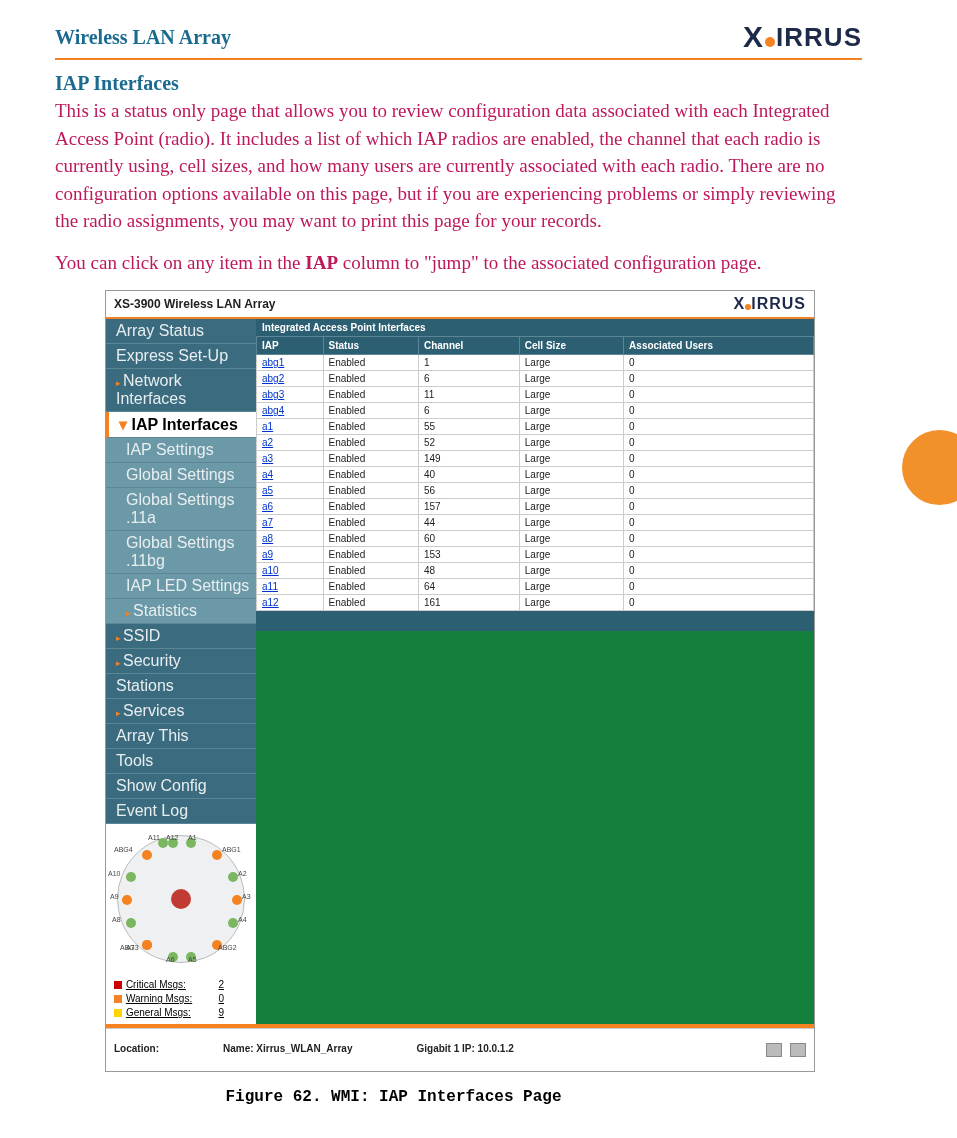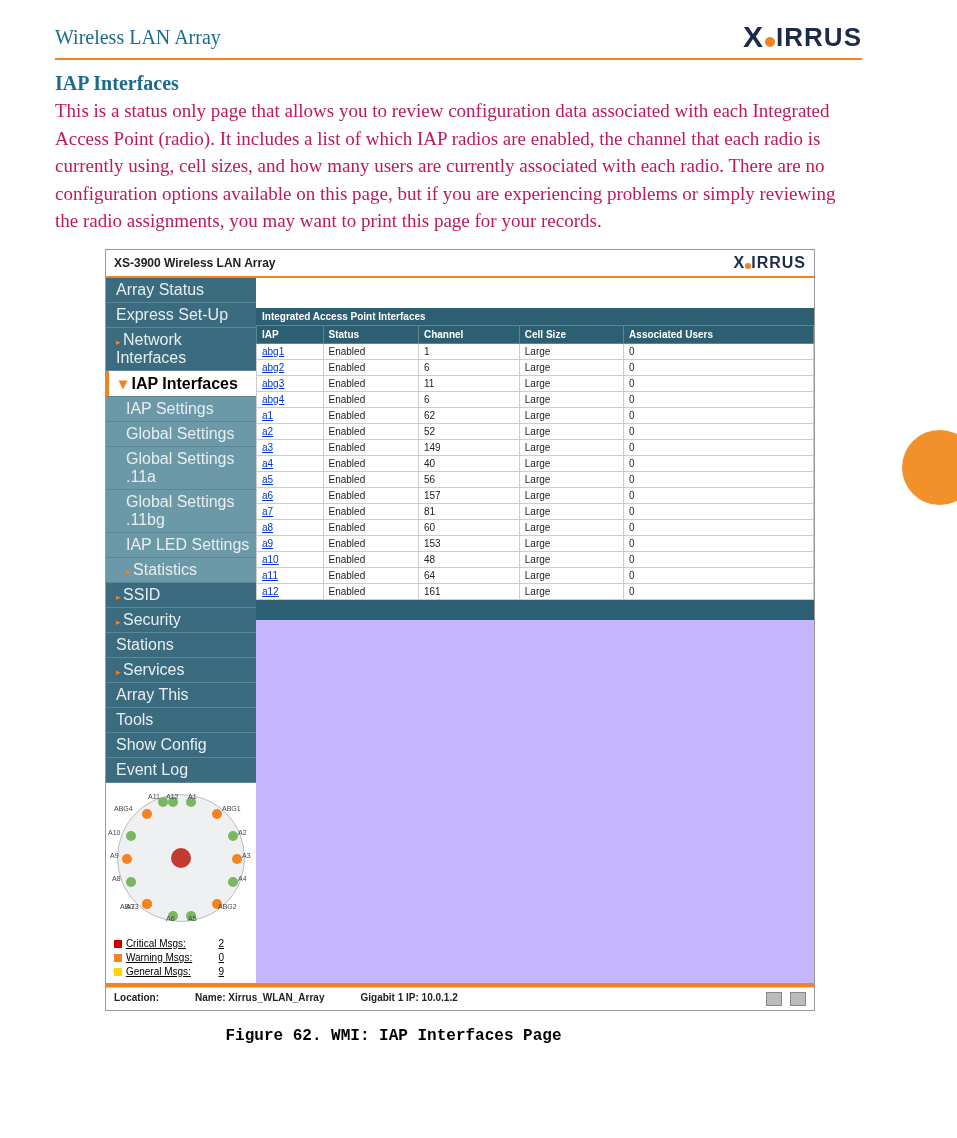--- a/index.html
+++ b/index.html
@@ -9,21 +9,21 @@
     background: #fff;
     font-family: Georgia, 'Times New Roman', serif;
     color: #000;
     position: relative;
     overflow: hidden;
   }
   .page { width: 957px; height: 1138px; padding: 20px 95px 0 55px; position: relative; }
 
   
   .hdr { display: flex; justify-content: space-between; align-items: center; }
-  .hdr-title { color: #1a6b8f; font-size: 20px; font-family: Georgia, serif; }
+  .hdr-title { color: #1a6b8f; font-size: 20px; font-family: Georgia, serif; font-weight: bold; }
   .logo { display: flex; align-items: center; gap: 2px; font-weight: 900; font-size: 26px; letter-spacing: 1px; font-family: Arial, sans-serif; color: #1e2a4a; }
   .logo .dot { width: 10px; height: 10px; border-radius: 50%; background: #f58220; display: inline-block; margin: 0 -1px -10px -1px; }
   .logo .x { font-size: 30px; }
   .rule1 { border-top: 2px solid #f58220; margin: 4px 0 12px 0; }
 
   
   .sect-h { color: #1a6b8f; font-weight: bold; font-size: 20px; font-family: Georgia, serif; margin-bottom: 2px; }
   .para { font-size: 19px; line-height: 1.45; font-family: 'Book Antiqua', Palatino, Georgia, serif; color: #be185d; margin-bottom: 14px; }
   .para b { font-weight: bold; }
 
@@ -50,30 +50,30 @@
 
   .radio-diag { width:150px; height:150px; background:#fff; display:flex; align-items:center; justify-content:center; position:relative;}
   .wheel{width:128px;height:128px;border-radius:50%;background:#eef0f2;border:1px solid #bbb;position:relative;}
   .wheel .hub{position:absolute;top:50%;left:50%;width:20px;height:20px;margin:-10px 0 0 -10px;border-radius:50%;background:#c13b33;}
   .msgs{padding:4px 8px; font-size:10px; line-height:1.4;text-decoration:underline;}
   .msgs .row{display:flex;align-items:center;gap:4px;}
   .sq{width:8px;height:8px;display:inline-block;}
   .sq.r{background:#c00;} .sq.o{background:#f58220;} .sq.y{background:#ffd400;}
   .msgs .lbl{width:90px;} .msgs .val{width:30px;text-align:left;}
 
-  .main { flex:1; background:#c4b5fd;margin-top:30px;}
+  .main { flex:1; background:#15803d;}
   .blockhdr{background:#2d5f72;color:#fff;font-weight:bold;font-size:10px;padding:3px 6px;}
   table.iap{width:100%; border-collapse:collapse; font-size:10px;}
   table.iap th{background:#2d5f72;color:#fff;font-weight:bold;text-align:left;padding:3px 5px;border:1px solid #5b8696;font-size:10px;}
   table.iap td{padding:2px 5px;border:1px solid #ccc;background:#fff;color:#222;}
   table.iap td.lnk{color:#0033cc;text-decoration:underline;}
   .blockftr{background:#2d5f72;height:20px;}
 
   .ss-bot{height:4px;background:#f58220;}
-  .ss-status{display:flex;justify-content:flex-start;gap:36px;padding:4px 8px;font-size:10px;font-weight:bold;color:#222;background:#fff;border-top:1px solid #ccc;}
+  .ss-status{display:flex;justify-content:flex-start;gap:64px;padding:14px 8px;font-size:10px;font-weight:bold;color:#222;background:#fff;border-top:1px solid #ccc;}
   .ss-status .icons{margin-left:auto;display:flex;gap:8px;align-items:center;}
   .ss-status .icon{width:16px;height:14px;background:#bbb;border:1px solid #888;}
 
   .caption{ text-align:center; font-family:Liberation Mono, monospace; font-size:16px; font-weight:bold; margin-top:16px;}
 
   
   .ftr{position:absolute;bottom:26px;left:55px;right:95px;border-top:2px solid #f58220;padding-top:4px;display:flex;justify-content:space-between;align-items:center;}
   .ftr .ft{color:#1a6b8f;font-size:19px;font-family:Arial,sans-serif;}
   .ftr .pn{color:#1a6b8f;font-size:19px;font-family:Arial,sans-serif;}
 
@@ -91,20 +91,23 @@
     <div class="logo">
       <span class="x">X</span>
         <span class="dot"></span>
         <span>IRRUS</span>
     </div>
   </div>
   <div class="rule1"></div>
 
   <div class="sect-h">IAP Interfaces</div>
   <p class="para">This is a status only page that allows you to review configuration data associated with each Integrated Access Point (radio). It includes a list of which IAP radios are enabled, the channel that each radio is currently using, cell sizes, and how many users are currently associated with each radio. There are no configuration options available on this page, but if you are experiencing problems or simply reviewing the radio assignments, you may want to print this page for your records.</p>
+  <p class="para">
+    <span>You can click on any item in the </span><b>IAP</b><span> column to "jump" to the associated configuration page.</span>
+  </p>
 
   <div class="tab-marker"></div>
 
   <div class="figwrap">
     <div class="screenshot">
       <div class="ss-top">
         <span class="prod">XS-3900 Wireless LAN Array</span>
         <span class="lg">
             <span>X</span>
             <span class="d"></span>
@@ -227,21 +230,21 @@
                 <tr>
                   <td class="lnk">abg4</td>
                   <td>Enabled</td>
                   <td>6</td>
                   <td>Large</td>
                   <td>0</td>
                 </tr>
                 <tr>
                   <td class="lnk">a1</td>
                   <td>Enabled</td>
-                  <td>62</td>
+                  <td>55</td>
                   <td>Large</td>
                   <td>0</td>
                 </tr>
                 <tr>
                   <td class="lnk">a2</td>
                   <td>Enabled</td>
                   <td>52</td>
                   <td>Large</td>
                   <td>0</td>
                 </tr>
@@ -269,21 +272,21 @@
                 <tr>
                   <td class="lnk">a6</td>
                   <td>Enabled</td>
                   <td>157</td>
                   <td>Large</td>
                   <td>0</td>
                 </tr>
                 <tr>
                   <td class="lnk">a7</td>
                   <td>Enabled</td>
-                  <td>81</td>
+                  <td>44</td>
                   <td>Large</td>
                   <td>0</td>
                 </tr>
                 <tr>
                   <td class="lnk">a8</td>
                   <td>Enabled</td>
                   <td>60</td>
                   <td>Large</td>
                   <td>0</td>
                 </tr>

